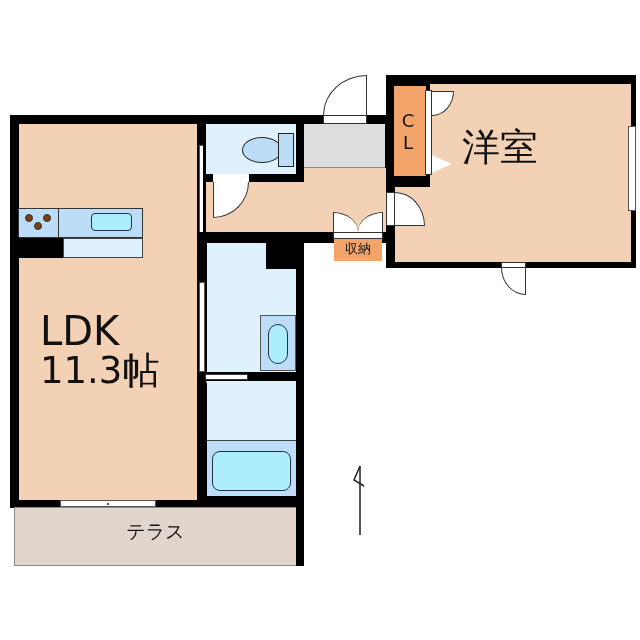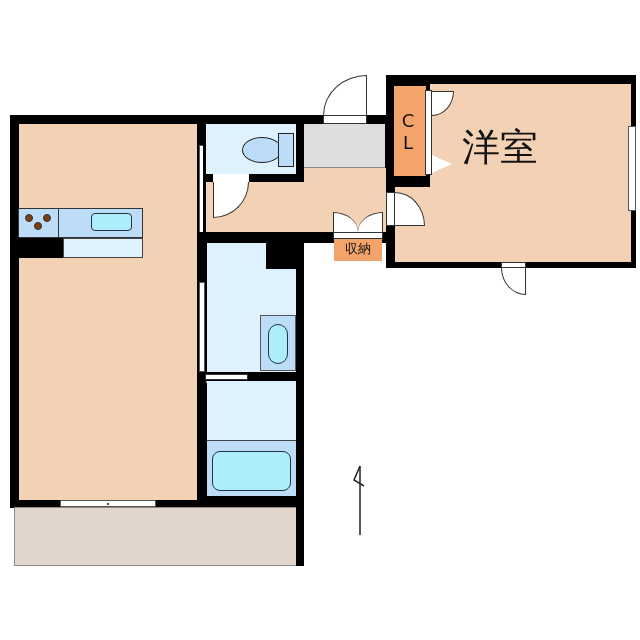--- a/index.html
+++ b/index.html
@@ -25,20 +25,24 @@
 
   <div class="abs" style="left:18px;top:208px;width:125px;height:30px;background:#bcdcf7;border:1px solid #333;"></div>
   <div class="abs" style="left:58px;top:208px;width:1px;height:30px;background:#333;"></div>
   <div class="abs" style="left:25px;top:214px;width:8px;height:8px;border-radius:50%;background:#7a3f12;border:1px solid #333;"></div>
   <div class="abs" style="left:43px;top:214px;width:8px;height:8px;border-radius:50%;background:#7a3f12;border:1px solid #333;"></div>
   <div class="abs" style="left:34px;top:222px;width:8px;height:8px;border-radius:50%;background:#7a3f12;border:1px solid #333;"></div>
   <div class="abs" style="left:91px;top:213px;width:41px;height:18px;border-radius:4px;background:#aeeefc;border:1px solid #234;"></div>
   <div class="abs wall" style="left:18px;top:238px;width:46px;height:20px;"></div>
   <div class="abs" style="left:63px;top:238px;width:80px;height:20px;background:#dff1fd;border:1px solid #444;"></div>
 
+  <div class="label" style="left:40px;top:310px;font-size:40px;text-align:left;">
+    <div>LDK</div>
+    <div style="font-size:37px;">11.3帖</div>
+  </div>
 
   <div class="abs win" style="left:60px;top:500px;width:96px;height:7px;"></div>
   <div class="abs" style="left:107px;top:503px;width:2px;height:2px;background:#555;"></div>
 
   <div class="abs win" style="left:199px;top:145px;width:6px;height:88px;"></div>
 
   <div class="abs wall" style="left:203px;top:115px;width:102px;height:67px;"></div>
   <div class="abs wet" style="left:206px;top:124px;width:90px;height:50px;"></div>
   <div class="abs" style="left:242px;top:137px;width:40px;height:26px;border-radius:50%;background:#bcdcf7;border:1px solid #222;"></div>
   <div class="abs" style="left:278px;top:133px;width:16px;height:34px;background:#bcdcf7;border:1px solid #222;"></div>
@@ -108,19 +112,20 @@
   <div class="abs" style="left:205px;top:374px;width:43px;height:6px;background:#fff;border:1px solid #333;"></div>
   <div class="abs" style="left:205px;top:381px;width:0;height:0;border-left:5px solid transparent;border-right:5px solid transparent;border-top:10px solid #333;"></div>
   <div class="abs" style="left:206px;top:381px;width:0;height:0;border-left:4px solid transparent;border-right:4px solid transparent;border-top:8px solid #dff1fd;"></div>
   <div class="abs wet" style="left:207px;top:381px;width:89px;height:115px;"></div>
   <div class="abs" style="left:207px;top:440px;width:89px;height:56px;background:#bcdcf7;border-top:1px solid #444;"></div>
   <div class="abs" style="left:212px;top:451px;width:79px;height:40px;border-radius:8px;background:#aeeefc;border:1px solid #234;"></div>
   <div class="abs wall" style="left:199px;top:496px;width:105px;height:11px;"></div>
 
   <div class="abs terrace" style="left:14px;top:507px;width:283px;height:59px;"></div>
   <div class="abs wall" style="left:296px;top:505px;width:8px;height:61px;"></div>
+  <div class="label" style="left:14px;top:522px;width:283px;font-size:19px;">テラス</div>
 
   <svg class="abs" style="left:340px;top:460px;" width="40" height="80" viewBox="0 0 40 80">
     <line x1="20" y1="6" x2="20" y2="75" stroke="#222" stroke-width="1.5"></line>
     <polyline points="20,6 14,20 24,26" fill="none" stroke="#222" stroke-width="1.5"></polyline>
   </svg>
 
 </div>
 
 </body></html>

